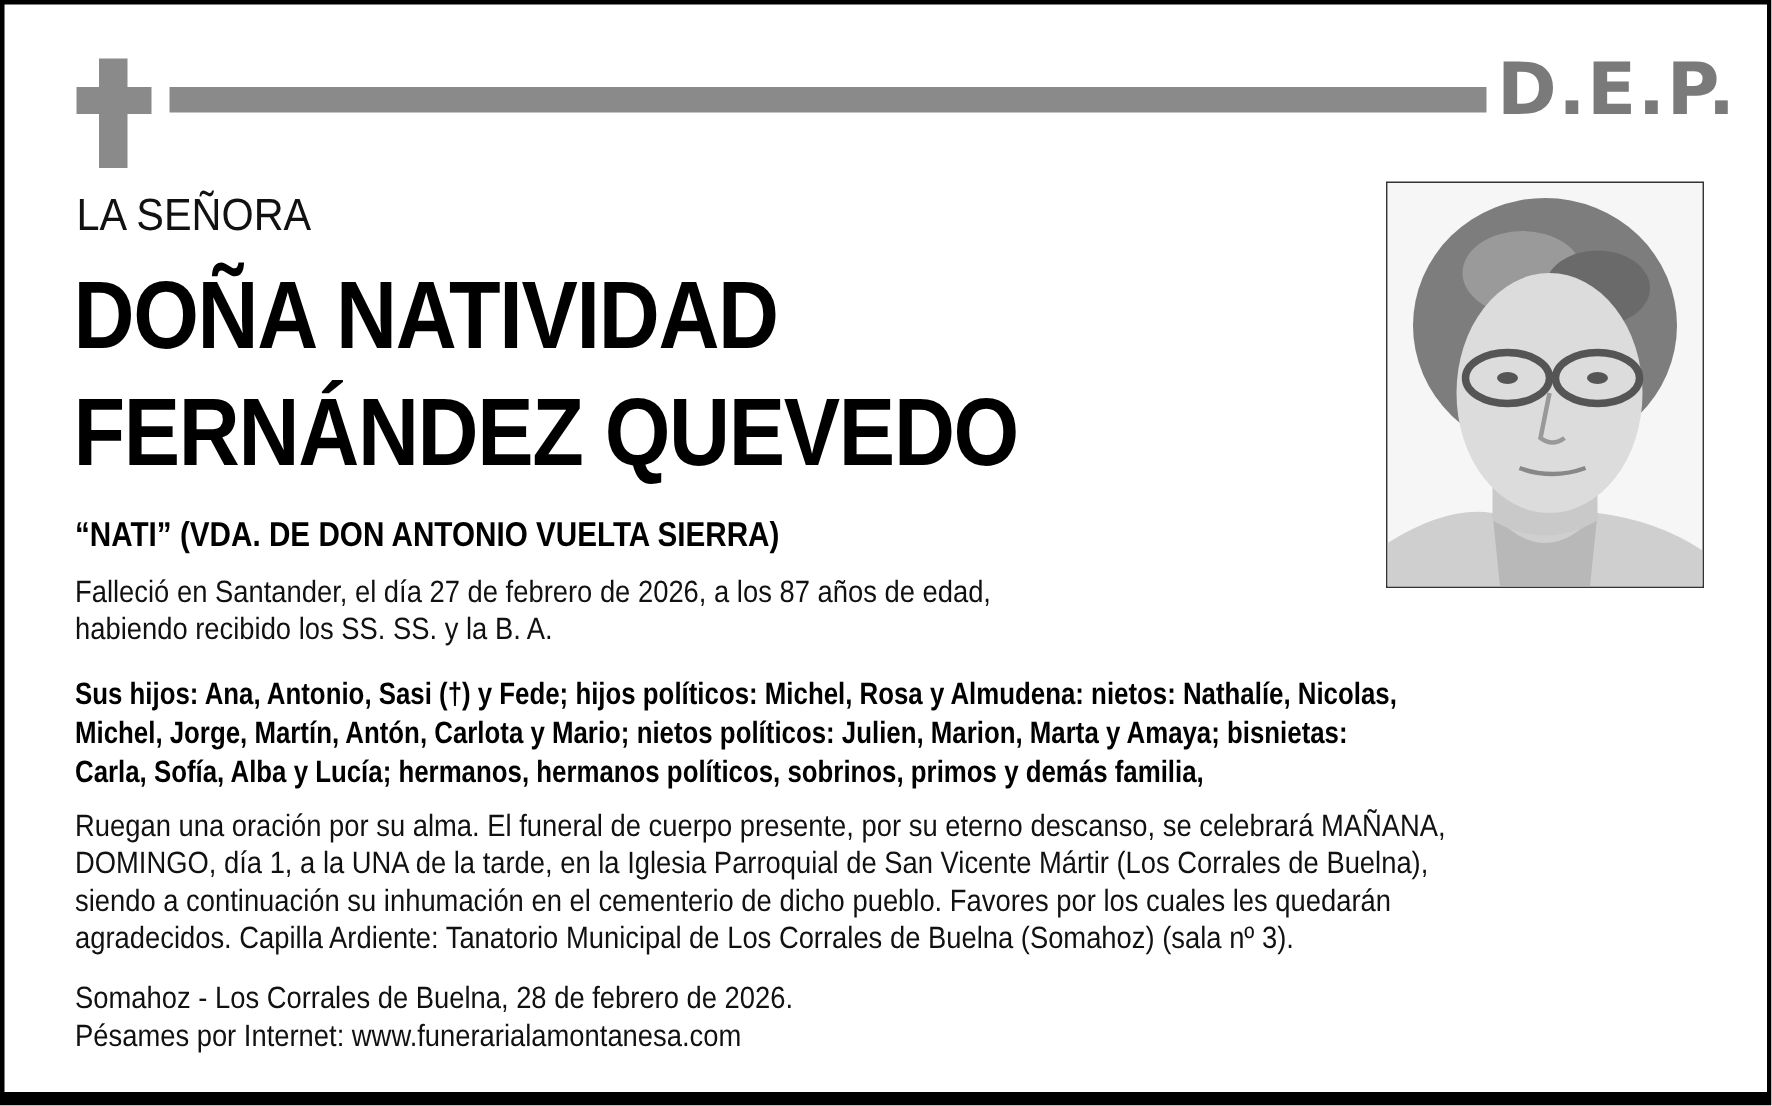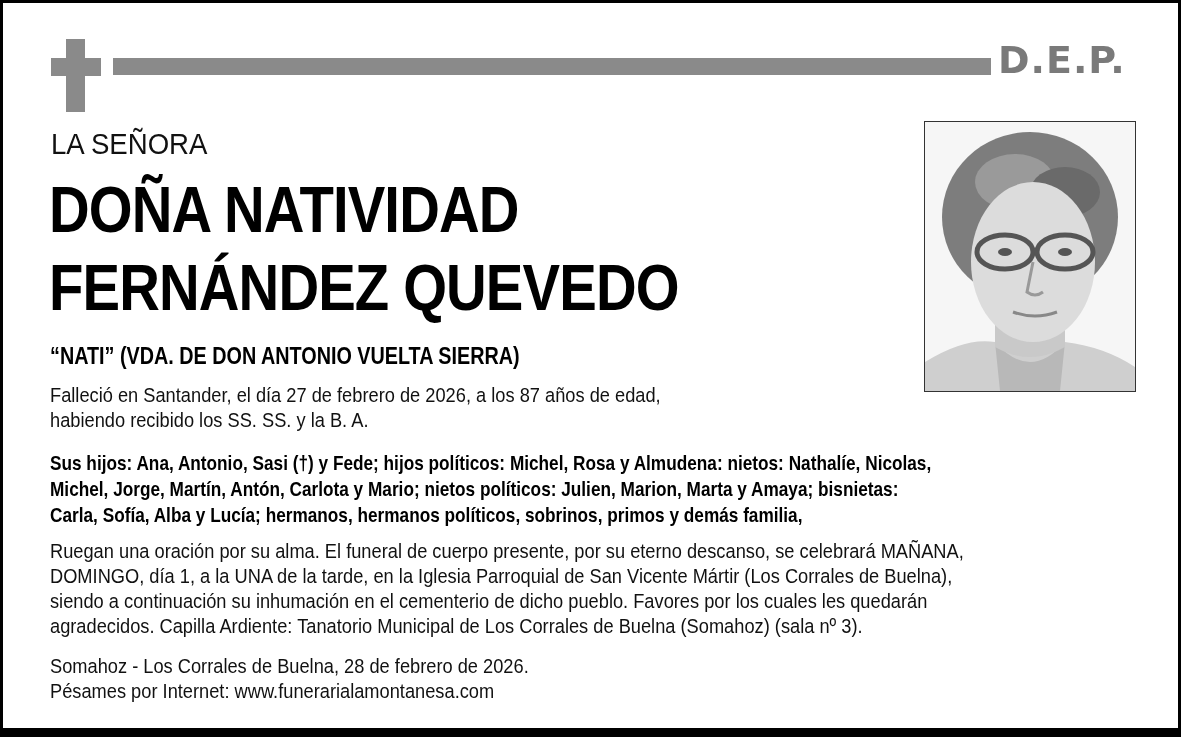--- a/index.html
+++ b/index.html
@@ -10,21 +10,21 @@
     border-left: 3px solid #000; border-top: 3px solid #000; border-right: 3px solid #000;
     border-bottom: 9px solid #000;
     background: #fff;
   }
   .cross { position: absolute; left: 48px; top: 36px; width: 50px; height: 73px; }
   .cross .v { position: absolute; left: 15px; top: 0; width: 19px; height: 73px; background: #8a8a8a; }
   .cross .h { position: absolute; left: 0; top: 19px; width: 50px; height: 18px; background: #8a8a8a; }
   .rule { position: absolute; left: 110px; top: 55px; width: 878px; height: 17px; background: #8a8a8a; }
   .dep {
     position: absolute; left: 995px; top: 34px;
-    font-family: "DejaVu Sans", sans-serif; font-weight: bold; font-size: 38px;
+    font-family: "DejaVu Sans", sans-serif; font-weight: bold; font-size: 48px;
     color: #7a7a7a; letter-spacing: 1px; line-height: 46px;
   }
   .pretitle {
     position: absolute; left: 48px; top: 121px;
     font-family: "Liberation Sans", sans-serif; font-size: 30px; color: #111; line-height: 40px;
     transform: scaleX(0.92); transform-origin: left;
   }
   .name {
     position: absolute; left: 46px; font-family: "Liberation Sans", sans-serif;
     font-weight: bold; font-size: 64px; color: #000; line-height: 70px;

